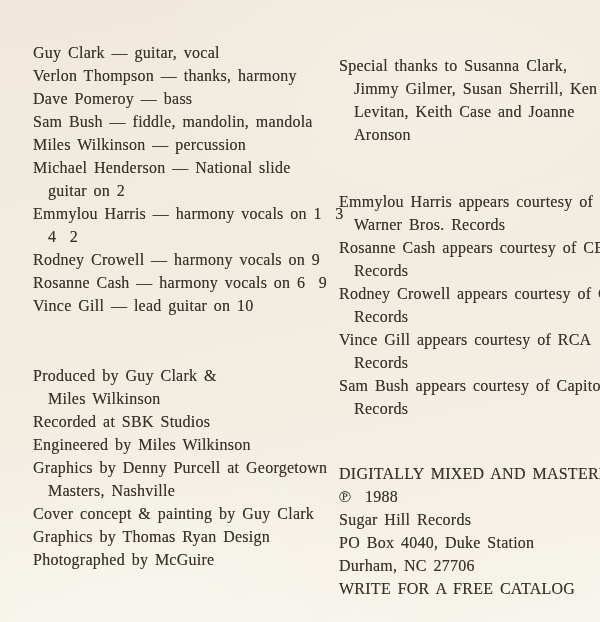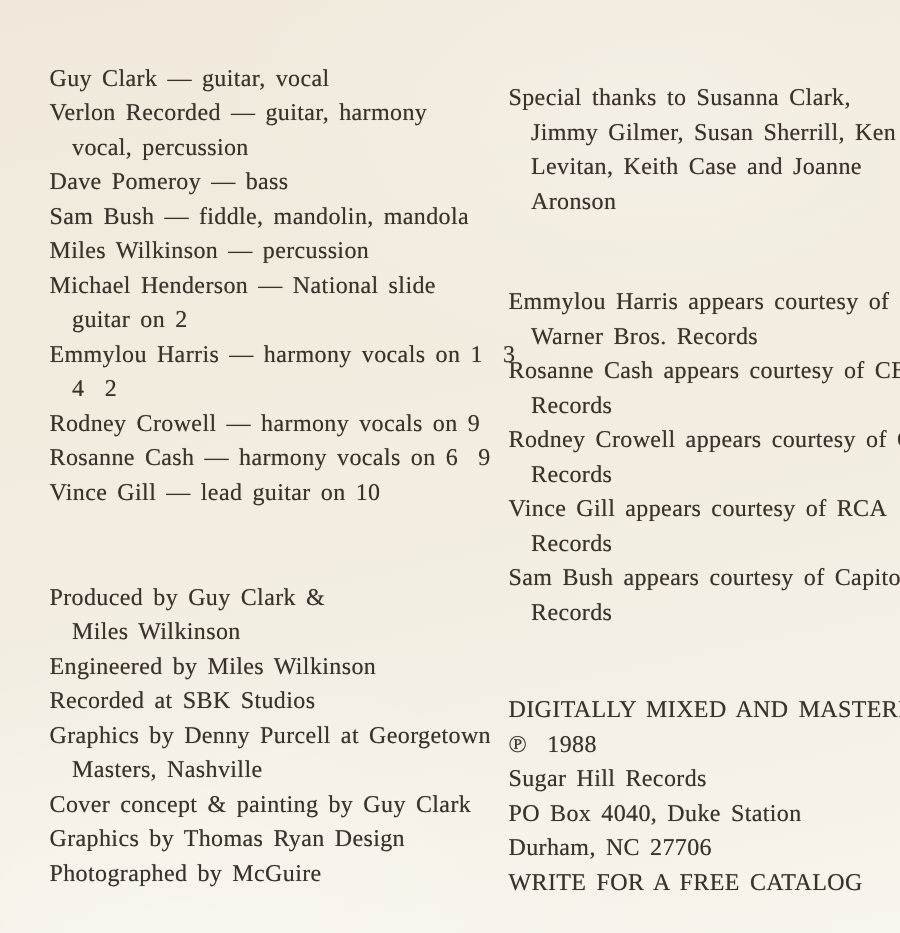--- a/index.html
+++ b/index.html
@@ -53,38 +53,37 @@
   .block-label      { margin-top: 42px; }
 </style>
 </head>
 <body>
 
 <div class="page">
 
   <div class="col col-left">
     <div class="block block-musicians">
         <div class="line">Guy Clark — guitar, vocal</div>
-        <div class="line">Verlon Recorded — guitar, harmony</div>
-        <div class="line indent">vocal, percussion</div>
+        <div class="line">Verlon Thompson — thanks, harmony</div>
         <div class="line">Dave Pomeroy — bass</div>
         <div class="line">Sam Bush — fiddle, mandolin, mandola</div>
         <div class="line">Miles Wilkinson — percussion</div>
         <div class="line">Michael Henderson — National slide</div>
         <div class="line indent">guitar on 2</div>
         <div class="line">Emmylou Harris — harmony vocals on 1  3</div>
         <div class="line indent">4  2</div>
         <div class="line">Rodney Crowell — harmony vocals on 9</div>
         <div class="line">Rosanne Cash — harmony vocals on 6  9</div>
         <div class="line">Vince Gill — lead guitar on 10</div>
       </div>
     <div class="block block-production">
         <div class="line">Produced by Guy Clark &amp;</div>
         <div class="line indent">Miles Wilkinson</div>
+        <div class="line">Recorded at SBK Studios</div>
         <div class="line">Engineered by Miles Wilkinson</div>
-        <div class="line">Recorded at SBK Studios</div>
         <div class="line">Graphics by Denny Purcell at Georgetown</div>
         <div class="line indent">Masters, Nashville</div>
         <div class="line">Cover concept &amp; painting by Guy Clark</div>
         <div class="line">Graphics by Thomas Ryan Design</div>
         <div class="line">Photographed by McGuire</div>
       </div>
   </div>
 
   <div class="col col-right">
     <div class="block block-thanks">

